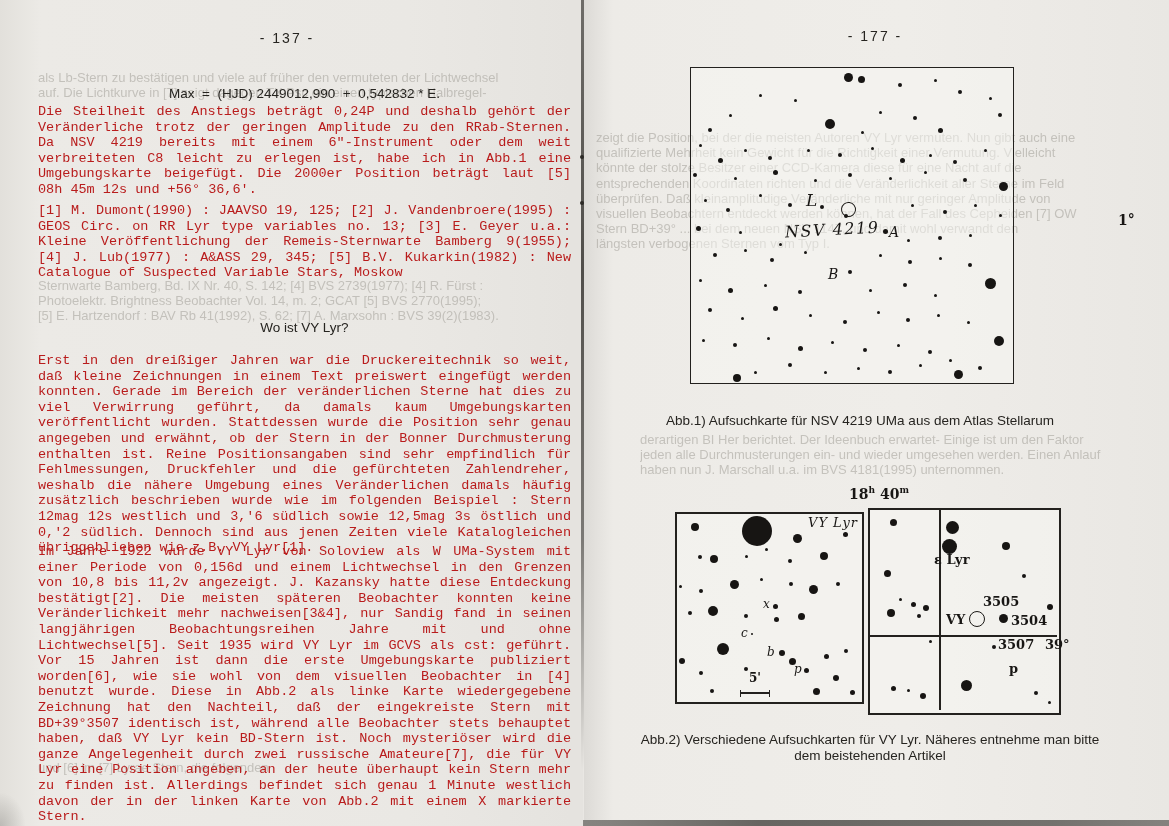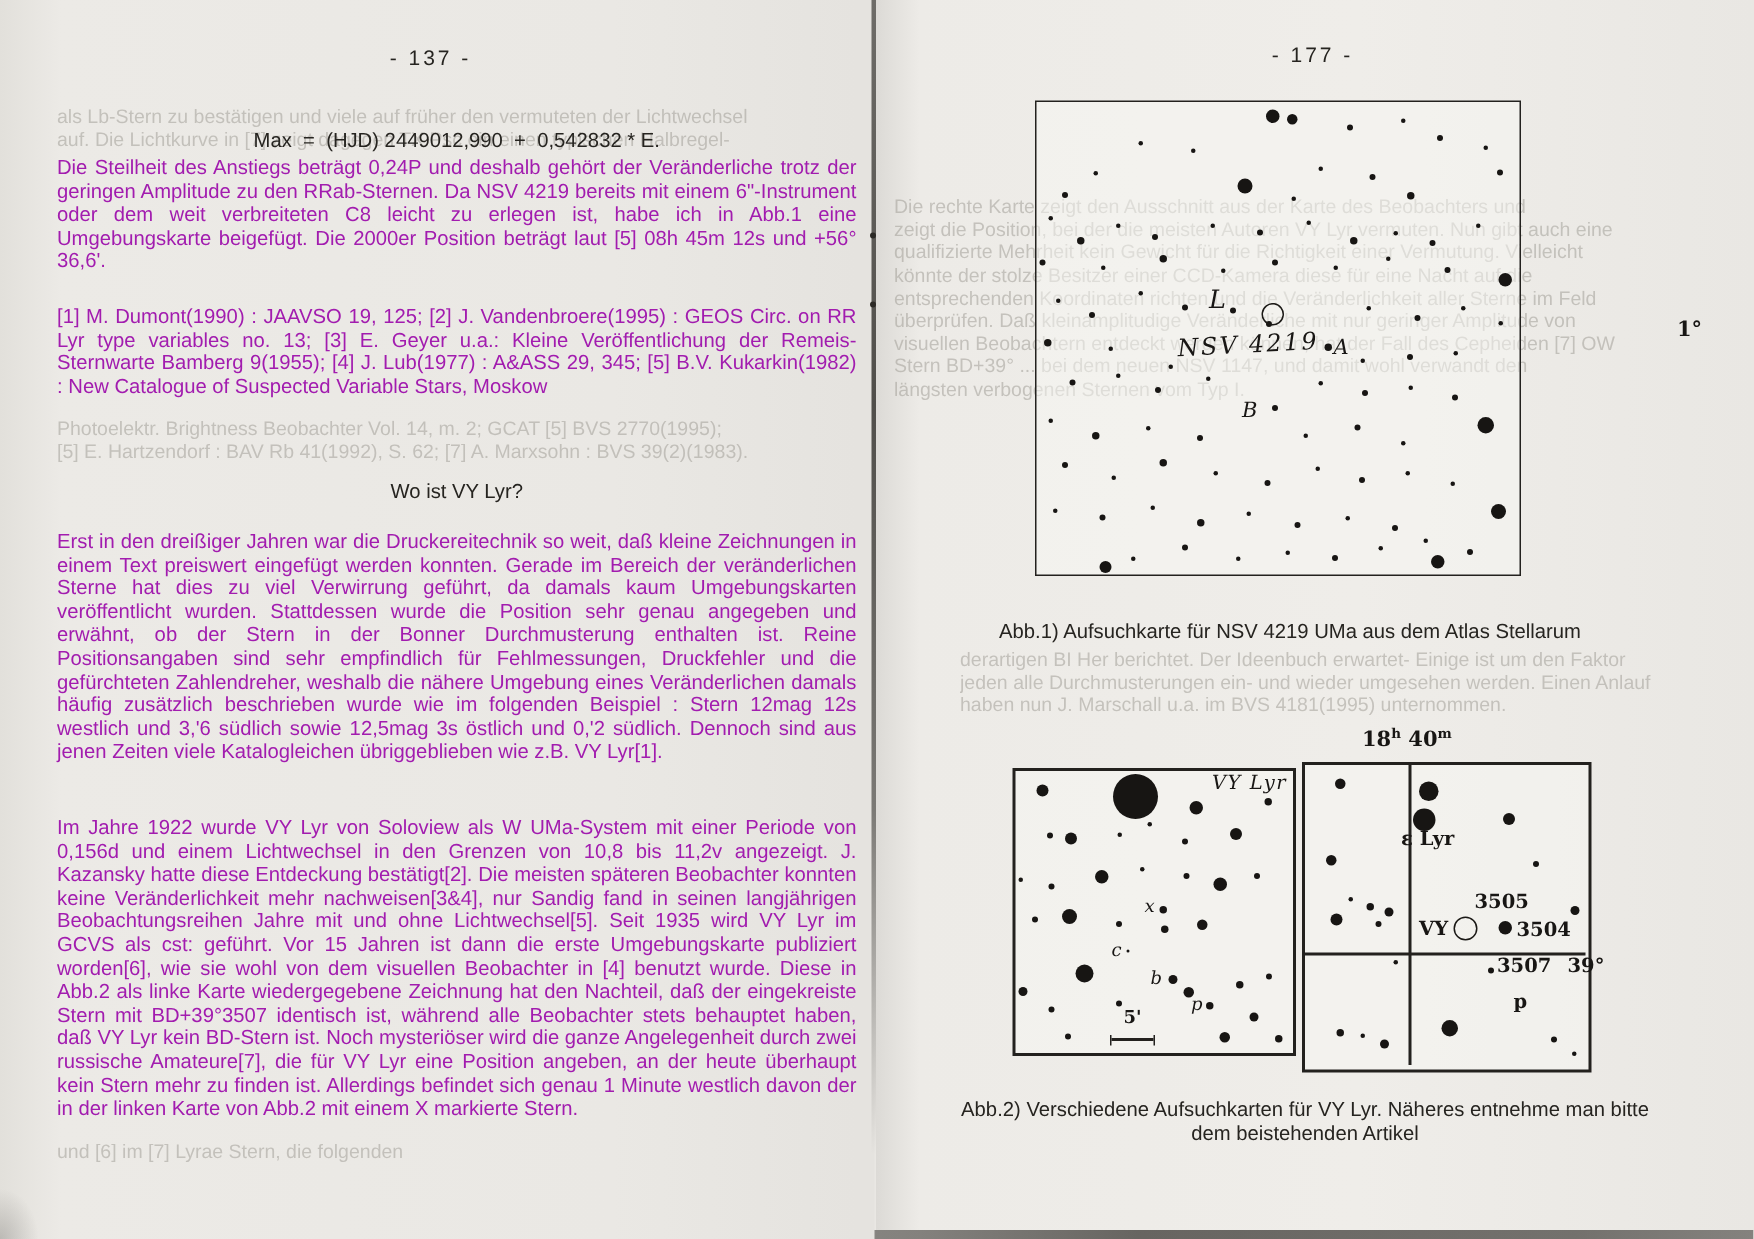--- a/index.html
+++ b/index.html
@@ -14,21 +14,21 @@
   .page-right{left:584px;width:585px;background:linear-gradient(90deg,#dcdad6 0%,#edebe7 5%,#efede9 55%,#e9e7e3 100%);}
   .gutter{position:absolute;left:581px;top:0;width:3px;height:770px;z-index:6;
     background:linear-gradient(180deg,#6e6c68 0%,#504e4a 35%,#7b7975 70%,rgba(120,118,114,0) 100%);}
   .gutter-dot{position:absolute;background:#2c2a26;border-radius:50%;width:4px;height:4px;z-index:7;}
   .edge-strip{position:absolute;left:583px;right:0;bottom:0;height:6px;z-index:7;opacity:.8;
     background:linear-gradient(90deg,#706e6a,#45433f 30%,#55534f 80%,#6b6965);}
   .corner-smudge{position:absolute;left:0;bottom:0;width:26px;height:34px;z-index:7;opacity:.45;
     background:radial-gradient(ellipse at 0% 100%, #8d8b87 0%, rgba(141,139,135,0) 70%);}
 
   
-  .ptext{position:absolute;font-size:13.5px;line-height:15.6px;text-align:justify;color:#a21caf;z-index:5;margin:0;}
+  .ptext{position:absolute;font-size:13.5px;line-height:15.6px;text-align:justify;color:#b91c1c;z-index:5;margin:0;font-family:Liberation Mono, monospace;}
   .center{text-align:center;}
   .page-num{position:absolute;font-size:14px;letter-spacing:2px;text-align:center;color:#262420;z-index:5;}
   .formula{position:absolute;font-size:13.5px;text-align:center;color:#262420;z-index:5;white-space:pre-wrap;}
   .heading{position:absolute;font-size:13.5px;text-align:center;color:#262420;z-index:5;}
   .caption{position:absolute;font-size:13.5px;color:#262420;z-index:5;}
 
   
   .ghost{position:absolute;color:#a3a099;opacity:.55;filter:blur(.4px);font-size:13px;line-height:15.2px;z-index:1;text-align:justify;}
   .ghost div{white-space:nowrap;overflow:hidden;}
 
@@ -52,21 +52,21 @@
   .lbl-1deg{left:1118px;top:212px;font-size:14px;font-style:normal;}
   .lbl-vylyr{left:808px;top:515px;font-size:13px;letter-spacing:1px;}
   .lbl-x{left:763px;top:597px;font-size:12px;}
   .lbl-c{left:741px;top:626px;font-size:12px;}
   .lbl-b{left:767px;top:645px;font-size:12px;}
   .lbl-p{left:794px;top:662px;font-size:12px;}
   .lbl-5m{left:749px;top:671px;font-size:12px;}
   .sbar{position:absolute;left:740px;top:690px;width:28px;height:7px;z-index:4;
     border-left:1.6px solid #23211e;border-right:1.6px solid #23211e;
     background:linear-gradient(to bottom, transparent 2px, #23211e 2px, #23211e 4px, transparent 4px);}
-  .lbl-ra{left:908px;top:485px;font-size:14px;font-style:normal;}
+  .lbl-ra{left:849px;top:485px;font-size:14px;font-style:normal;}
   .lbl-ra sup{font-size:9px;}
   .lbl-eps{left:934px;top:552px;font-size:13px;font-style:normal;}
   .lbl-3505{left:983px;top:594px;font-size:13px;font-style:normal;}
   .lbl-3504{left:1011px;top:613px;font-size:13px;font-style:normal;}
   .lbl-3507{left:998px;top:637px;font-size:13px;font-style:normal;}
   .lbl-vy2{left:946px;top:612px;font-size:13px;font-style:normal;}
   .lbl-p2{left:1009px;top:661px;font-size:13px;font-style:normal;}
   .lbl-dec{left:1045px;top:637px;font-size:13px;font-style:normal;}
 </style>
 </head>
@@ -75,30 +75,30 @@
 <div class="page page-left"></div>
 
 <div class="page page-right"></div>
 
 <div id="ghost-left">
     <div class="ghost" style="left: 38px; top: 70px; width: 533px;">
       <div>als Lb-Stern zu bestätigen und viele auf früher den vermuteten der Lichtwechsel</div>
       <div>auf. Die Lichtkurve in [7] zeigt dagegen TX Psc ein einen typischen Halbregel-</div>
     </div>
     <div class="ghost" style="left: 38px; top: 278px; width: 533px;">
+      <div>Sternwarte Bamberg, Bd. IX Nr. 40, S. 142; [4] BVS 2739(1977); [4] R. Fürst :</div>
       <div>Photoelektr. Brightness Beobachter Vol. 14, m. 2; GCAT [5] BVS 2770(1995);</div>
       <div>[5] E. Hartzendorf : BAV Rb 41(1992), S. 62; [7] A. Marxsohn : BVS 39(2)(1983).</div>
     </div>
     <div class="ghost" style="left: 38px; top: 760px; width: 533px;">
       <div>und [6] im [7] Lyrae Stern, die folgenden</div>
     </div>
   </div>
 <div id="ghost-right">
     <div class="ghost" style="left: 596px; top: 130px; width: 573px;">
-      <div>Die rechte Karte zeigt den Ausschnitt aus der Karte des Beobachters und</div>
       <div>zeigt die Position, bei der die meisten Autoren VY Lyr vermuten. Nun gibt auch eine</div>
       <div>qualifizierte Mehrheit kein Gewicht für die Richtigkeit einer Vermutung. Vielleicht</div>
       <div>könnte der stolze Besitzer einer CCD-Kamera diese für eine Nacht auf die</div>
       <div>entsprechenden Koordinaten richten und die Veränderlichkeit aller Sterne im Feld</div>
       <div>überprüfen. Daß kleinamplitudige Veränderliche mit nur geringer Amplitude von</div>
       <div>visuellen Beobachtern entdeckt werden können, hat der Fall des Cepheiden [7] OW</div>
       <div>Stern BD+39° ... bei dem neuen NSV 1147, und damit wohl verwandt den</div>
       <div>längsten verbogenen Sternen vom Typ I.</div>
     </div>
     <div class="ghost" style="left: 640px; top: 432px; width: 520px;">

